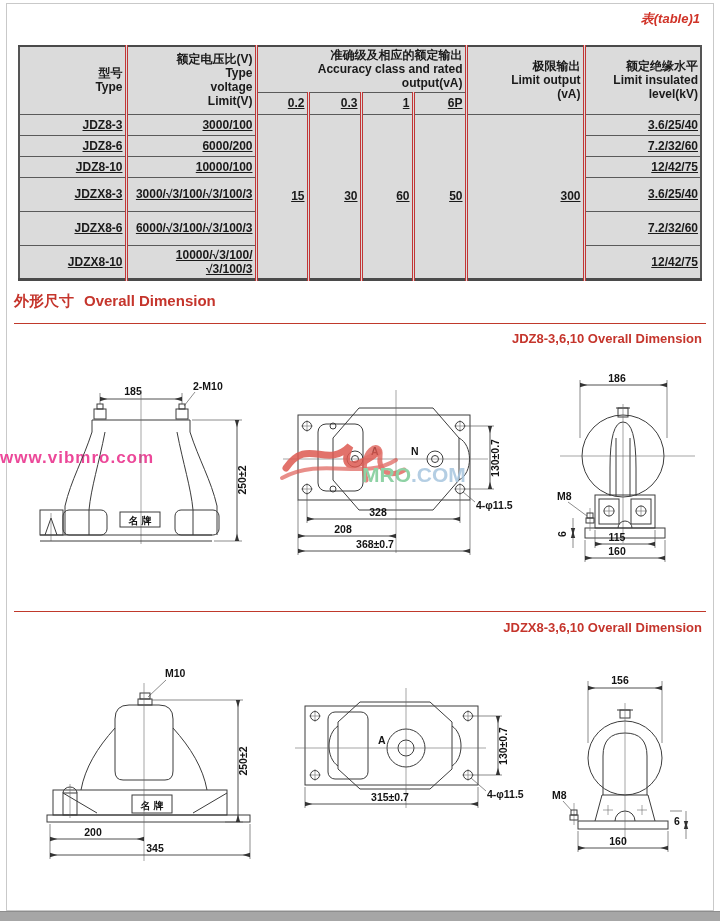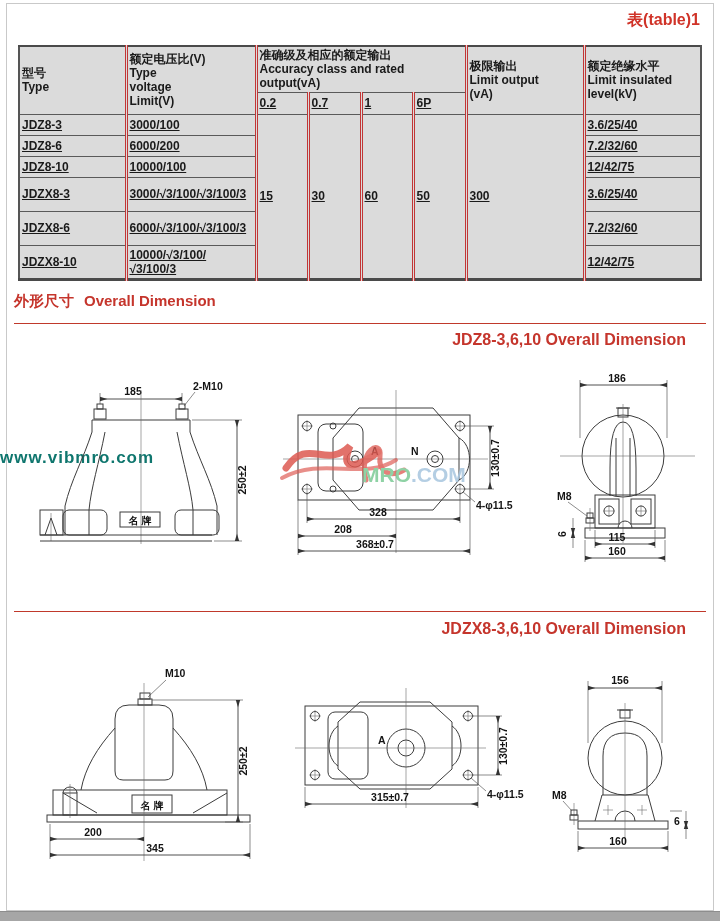--- a/index.html
+++ b/index.html
@@ -1,46 +1,46 @@
 <!DOCTYPE html>
 <html><head>
 <meta charset="utf-8">
 <style>
   html,body{margin:0;padding:0;background:#fff;}
   body{width:720px;height:921px;position:relative;overflow:hidden;
        font-family:"Liberation Sans","DejaVu Sans",sans-serif;color:#1a1a1a;}
   .frame{position:absolute;left:6px;top:3px;width:706px;height:906px;border:1px solid #c9c9c9;}
   .bottom-bar{position:absolute;left:0;bottom:0;width:720px;height:9px;background:#a6a6a6;border-top:1px solid #8d8d8d;}
-  .table-tag{position:absolute;right:20px;top:10px;color:#d03328;font-weight:bold;font-size:16px;}
+  .table-tag{position:absolute;right:20px;top:10px;color:#d03328;font-weight:bold;font-size:13px;font-style:italic;}
   
   table.spec{position:absolute;left:18px;top:45px;width:682px;border-collapse:collapse;table-layout:fixed;
              background:#dbdbdb;border-top:2px solid #4a4a4a;border-bottom:3px solid #4a4a4a;
              border-left:2px solid #555;border-right:2px solid #555;}
-  table.spec th,table.spec td{font-size:12px;font-weight:bold;text-align:left;vertical-align:middle;
+  table.spec th,table.spec td{font-size:12px;font-weight:bold;text-align:right;vertical-align:middle;
              padding:1px 2px;line-height:14px;}
   .rl{border-left:3px double #c23535;}
   .hline{border-top:1px solid #5a5a5a;text-decoration:underline;}
   tr.hrow1{height:46px;} tr.hrow2{height:22px;}
   tr.r-short{height:21px;} tr.r-tall{height:34px;}
   
   .section-title{position:absolute;left:14px;top:292px;color:#c5352c;font-weight:bold;font-size:15px;}
   .section-title .en{margin-left:10px;font-size:15px;}
   .rule{position:absolute;left:14px;width:692px;border-top:1px solid #c0392b;height:0;}
-  .sub-title{position:absolute;right:34px;color:#c5352c;font-weight:bold;font-size:16px;}
+  .sub-title{position:absolute;right:18px;color:#c5352c;font-weight:bold;font-size:13px;}
   
   .dwg{position:absolute;}
   .dwg line,.dwg path,.dwg rect,.dwg circle,.dwg polygon,.dwg polyline{stroke:#3c3c3c;fill:none;stroke-width:1;}
   .dwg .dim{stroke-width:0.9;marker-start:url(#arr);marker-end:url(#arr);}
   .dwg .ext{stroke-width:0.7;stroke:#5a5a5a;}
   .dwg .cl{stroke-width:0.6;stroke:#6a6a6a;}
   .dwg text{stroke:none;}
   .dt{font:bold 10.5px "Liberation Sans","DejaVu Sans",sans-serif;fill:#141414;}
   .zh{font-size:10px;}
   
-  .wm-site{position:absolute;left:0;top:448px;font-size:17px;letter-spacing:1px;color:#0f766e;font-weight:bold;z-index:0;}
+  .wm-site{position:absolute;left:0;top:448px;font-size:17px;letter-spacing:1px;color:#ec4899;font-weight:bold;z-index:0;}
   .wm-logo{position:absolute;left:278px;top:426px;z-index:5;opacity:.85;}
   .wm-logo path{fill:none;stroke:#dd5a52;stroke-linecap:round;}
   .wm-mro{font:bold 21px "Liberation Sans",sans-serif;}
   .dwg-wrap{z-index:1;}
 </style>
 </head>
 <body>
 
 <svg width="0" height="0" style="position:absolute" aria-hidden="true">
   <defs>
@@ -89,21 +89,21 @@
         <div>(vA)</div>
       </th>
       <th rowspan="2" class="rl">
         <div>额定绝缘水平</div>
         <div>Limit insulated</div>
         <div>level(kV)</div>
       </th>
     </tr>
     <tr class="hrow2">
       <th class="rl hline">0.2</th>
-      <th class="rl hline">0.7</th>
+      <th class="rl hline">0.3</th>
       <th class="rl hline">1</th>
       <th class="rl hline">6P</th>
     </tr>
   </thead>
   <tbody>
     <tr class="r-short">
       <td class="hline">JDZ8-3</td>
       <td class="rl hline">3000/100</td>
       <td class="rl hline" rowspan="6">15</td>
       <td class="rl hline" rowspan="6">30</td>

